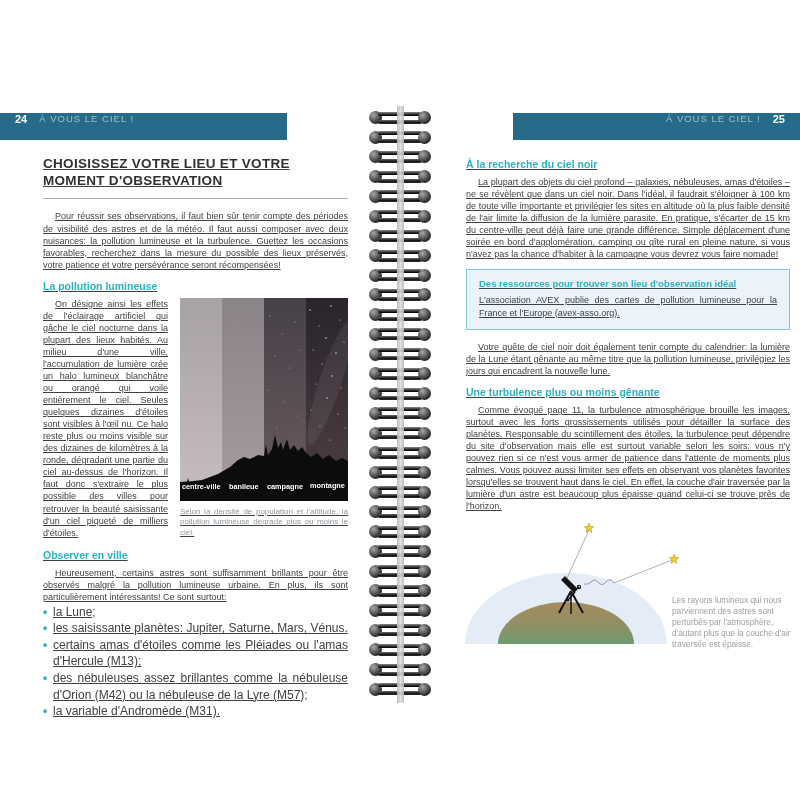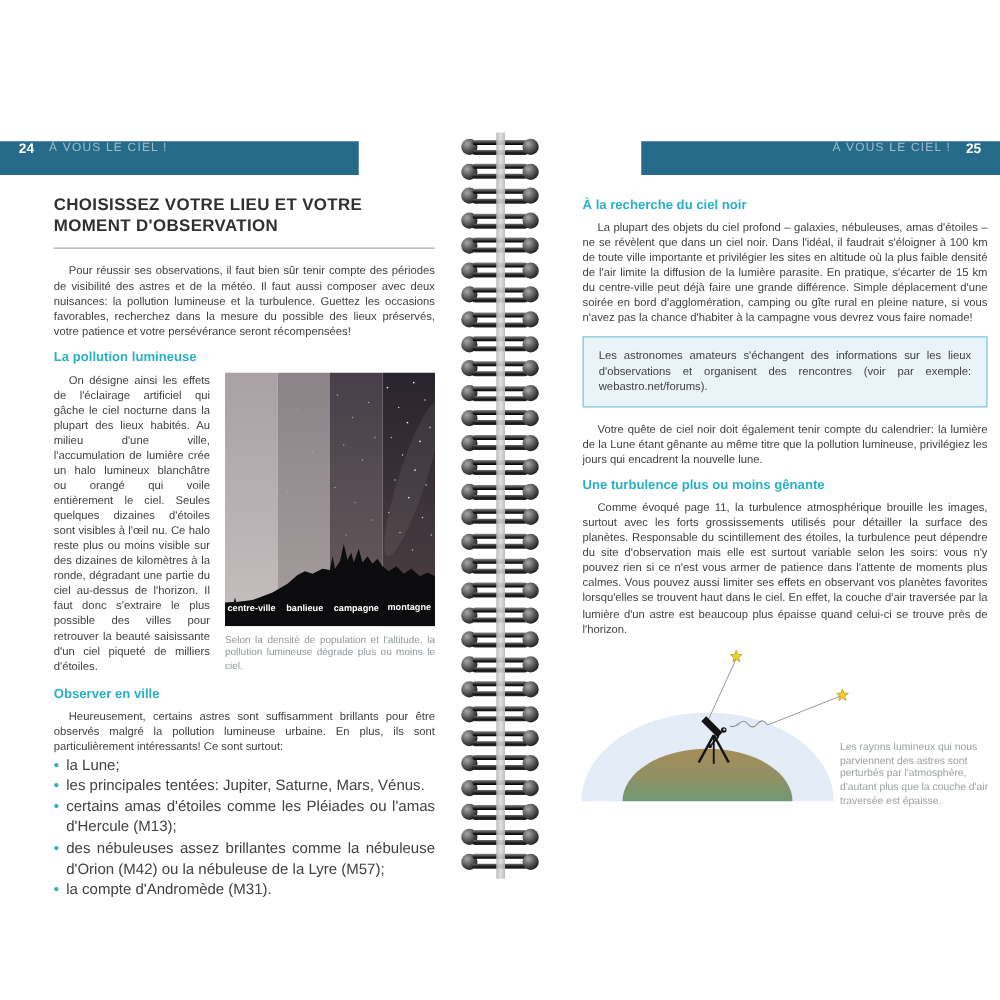--- a/index.html
+++ b/index.html
@@ -8,21 +8,21 @@
 
   
   .header-bar{position:absolute;top:113px;height:27px;width:287px;background:#276b8a;
               display:flex;align-items:flex-start;gap:12px;box-sizing:border-box;}
   .header-bar.left{left:0;padding-left:15px;}
   .header-bar.right{left:513px;justify-content:flex-end;padding-right:15px;}
   .page-num{font-size:11px;font-weight:bold;color:#ffffff;}
   .running-title{font-size:9.5px;letter-spacing:1px;color:rgba(255,255,255,0.55);}
 
   
-  .page-content{position:absolute;top:156px;}
+  .page-content{position:absolute;top:156px;text-decoration:underline;}
   .page-content.left{left:43px;width:305px;}
   .page-content.right{left:466px;width:324px;}
 
   h1{font-size:13.5px;line-height:1.24;letter-spacing:.3px;color:#2f3032;margin:0 0 9px 0;}
   .title-rule{height:1px;background:#aaacae;margin:0 0 11px 0;}
   h2{font-size:10.5px;color:#2ab1c5;margin:2px 0 6px 0;}
   p.body{font-size:9px;line-height:1.34;text-align:justify;margin:0 0 9px 0;text-indent:12px;}
 
   
   .pollution-flex{display:flex;gap:12px;}
@@ -157,26 +157,26 @@
       </svg>
       <div class="photo-caption">Selon la densité de population et l'altitude, la pollution lumineuse dégrade plus ou moins le ciel.</div>
     </div>
   </div>
 
   <div style="margin-top:10px;">
     <h2>Observer en ville</h2>
     <p class="body" style="margin-bottom:1px;">Heureusement, certains astres sont suffisamment brillants pour être observés malgré la pollution lumineuse urbaine. En plus, ils sont particulièrement intéressants! Ce sont surtout:</p>
     <ul class="bullets">
       <li>la Lune;</li>
-      <li>les principales tentées: Jupiter, Saturne, Mars, Vénus.</li>
+      <li>les saisissante planètes: Jupiter, Saturne, Mars, Vénus.</li>
     </ul>
     <ul class="bullets">
       <li>certains amas d'étoiles comme les Pléiades ou l'amas d'Hercule (M13);</li>
       <li>des nébuleuses assez brillantes comme la nébuleuse d'Orion (M42) ou la nébuleuse de la Lyre (M57);</li>
-      <li>la compte d'Andromède (M31).</li>
+      <li>la variable d'Andromède (M31).</li>
     </ul>
   </div>
 </div>
 
 <div class="spiral-binding">
     <div class="loop">
       <span class="ball bl"></span>
       <span class="bar bt"></span>
       <span class="bar bb"></span>
       <span class="ball br"></span>
@@ -356,21 +356,22 @@
       <span class="ball br"></span>
     </div>
   </div>
 <div class="spine-strip"></div>
 
 <div class="page-content right">
   <h2>À la recherche du ciel noir</h2>
   <p class="body">La plupart des objets du ciel profond – galaxies, nébuleuses, amas d'étoiles – ne se révèlent que dans un ciel noir. Dans l'idéal, il faudrait s'éloigner à 100 km de toute ville importante et privilégier les sites en altitude où la plus faible densité de l'air limite la diffusion de la lumière parasite. En pratique, s'écarter de 15 km du centre-ville peut déjà faire une grande différence. Simple déplacement d'une soirée en bord d'agglomération, camping ou gîte rural en pleine nature, si vous n'avez pas la chance d'habiter à la campagne vous devrez vous faire nomade!</p>
 
   <div class="tip-box">
-    <p>Les astronomes amateurs s'échangent des informations sur les lieux d'observations et organisent des rencontres (voir par exemple: webastro.net/forums).</p>
+    <div class="tip-title">Des ressources pour trouver son lieu d'observation idéal</div>
+    <p>L'association AVEX publie des cartes de pollution lumineuse pour la France et l'Europe (avex-asso.org).</p>
   </div>
 
   <p class="body">Votre quête de ciel noir doit également tenir compte du calendrier: la lumière de la Lune étant gênante au même titre que la pollution lumineuse, privilégiez les jours qui encadrent la nouvelle lune.</p>
 
   <h2>Une turbulence plus ou moins gênante</h2>
   <p class="body">Comme évoqué page 11, la turbulence atmosphérique brouille les images, surtout avec les forts grossissements utilisés pour détailler la surface des planètes. Responsable du scintillement des étoiles, la turbulence peut dépendre du site d'observation mais elle est surtout variable selon les soirs: vous n'y pouvez rien si ce n'est vous armer de patience dans l'attente de moments plus calmes. Vous pouvez aussi limiter ses effets en observant vos planètes favorites lorsqu'elles se trouvent haut dans le ciel. En effet, la couche d'air traversée par la lumière d'un astre est beaucoup plus épaisse quand celui-ci se trouve près de l'horizon.</p>
 
   <div class="illus-wrap">
     <svg class="illus-svg" viewBox="0 0 360 172">
       <defs>

